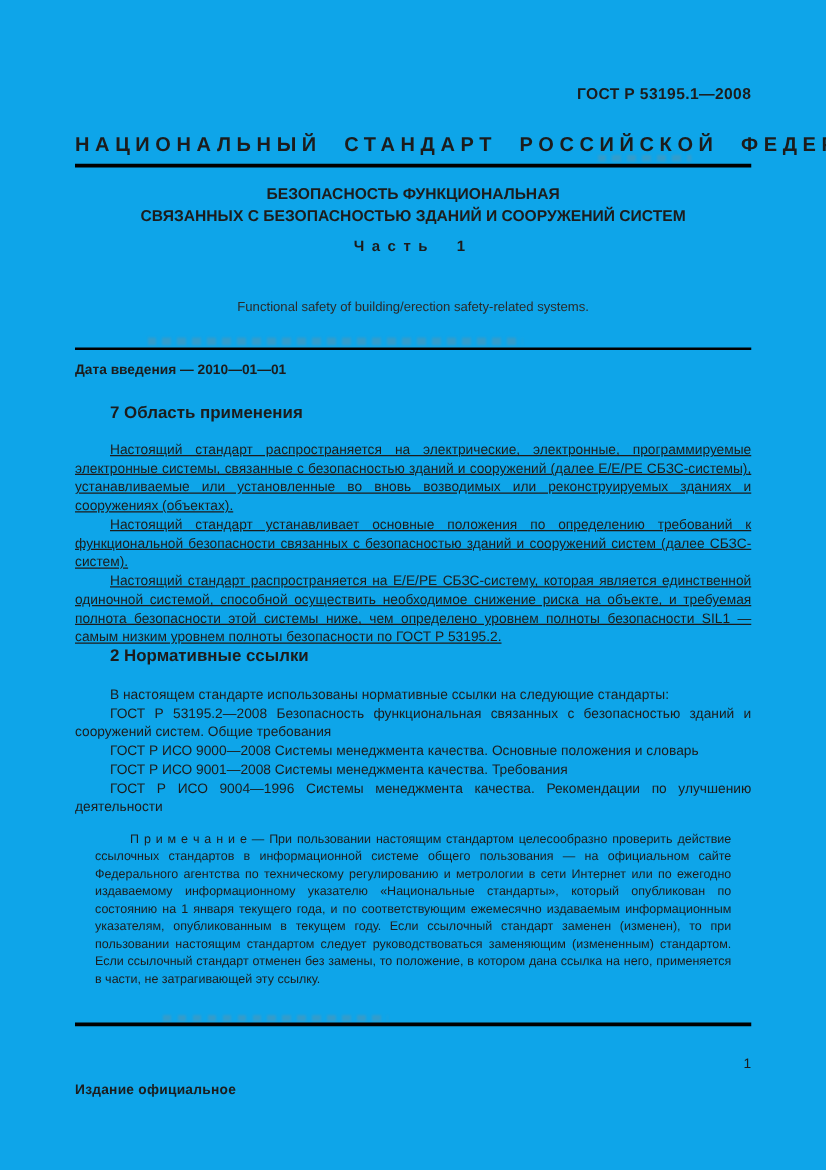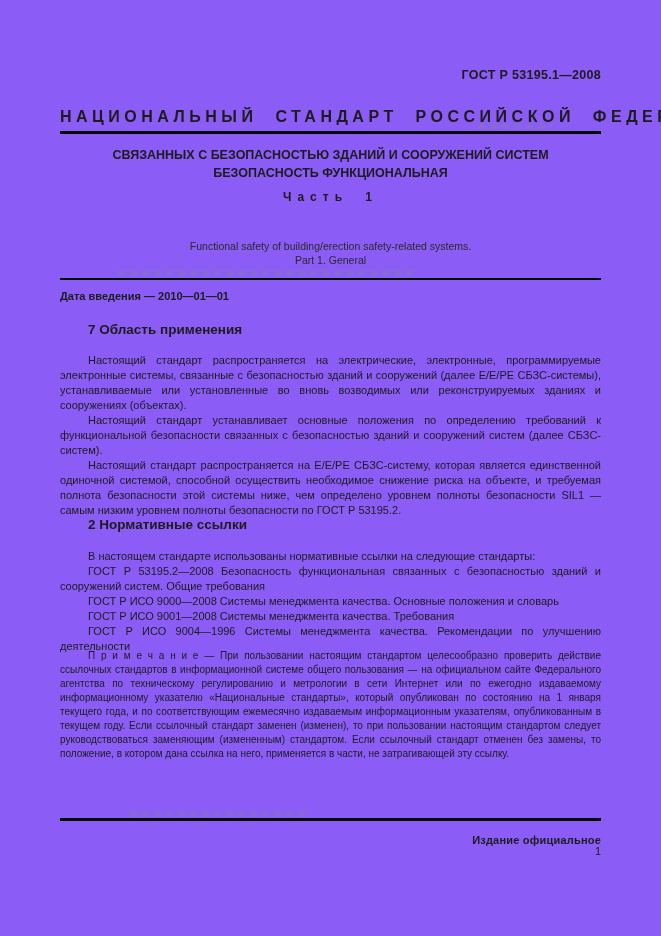--- a/index.html
+++ b/index.html
@@ -1,20 +1,20 @@
 <!DOCTYPE html>
 <html><head>
 <meta charset="utf-8">
 <style>
   html, body { margin: 0; padding: 0; background: #e9e9e9; }
   .page {
     position: relative;
     width: 661px;
     height: 936px;
-    background: #8b5cf6;
+    background: #0ea5e9;
     outline: 1px solid #cfcfcf;
     font-family: "Liberation Sans", sans-serif;
     color: #1c1c1c;
     overflow: hidden;
   }
   .abs { position: absolute; left: 60px; width: 541px; }
 
   .doc-number {
     top: 68px;
     text-align: right;
@@ -74,37 +74,36 @@
   .section-heading {
     font-size: 13.5px;
     font-weight: bold;
     padding-left: 28px;
   }
   .h1 { top: 322px; }
   .h2 { top: 517px; }
 
   .bodytext { font-size: 11px; line-height: 15px; text-align: justify; }
   .bodytext p { margin: 0; text-indent: 28px; }
-  .body1 { top: 353px; }
+  .body1 { top: 353px; text-decoration: underline; }
   .body2 { top: 549px; }
 
   .note {
     top: 649px;
     font-size: 10px;
     line-height: 14px;
     text-align: justify;
   }
-  .note p { margin: 0; text-indent: 28px; }
+  .note p { margin: 16px; text-indent: 28px; }
 
   .edition {
-    top: 834px;
+    top: 866px;
     font-size: 11px;
     font-weight: bold;
     letter-spacing: 0.2px;
-    text-align: right;
   }
   .page-number {
     top: 845px;
     text-align: right;
     font-size: 11px;
   }
 
   
   .artifact {
     position: absolute;
@@ -124,30 +123,29 @@
 <div class="page">
 
   <div class="abs doc-number">ГОСТ Р 53195.1—2008</div>
 
   <div class="abs banner">НАЦИОНАЛЬНЫЙ СТАНДАРТ РОССИЙСКОЙ ФЕДЕРАЦИИ</div>
 
   <div class="abs rule rule-top"></div>
   <div class="artifact artifact-2"></div>
 
   <div class="abs title-ru">
+    <div>БЕЗОПАСНОСТЬ ФУНКЦИОНАЛЬНАЯ</div>
     <div>СВЯЗАННЫХ С БЕЗОПАСНОСТЬЮ ЗДАНИЙ И СООРУЖЕНИЙ СИСТЕМ</div>
-    <div>БЕЗОПАСНОСТЬ ФУНКЦИОНАЛЬНАЯ</div>
   </div>
 
   <div class="abs part-line">Часть 1</div>
 
 
   <div class="abs title-en">
     <div>Functional safety of building/erection safety-related systems.</div>
-    <div>Part 1. General</div>
   </div>
 
   <div class="artifact artifact-1"></div>
   <div class="abs rule rule-mid"></div>
 
   <div class="abs effective-date">Дата введения — 2010—01—01</div>
 
   <div class="abs section-heading h1">7 Область применения</div>
 
   <div class="abs bodytext body1">

